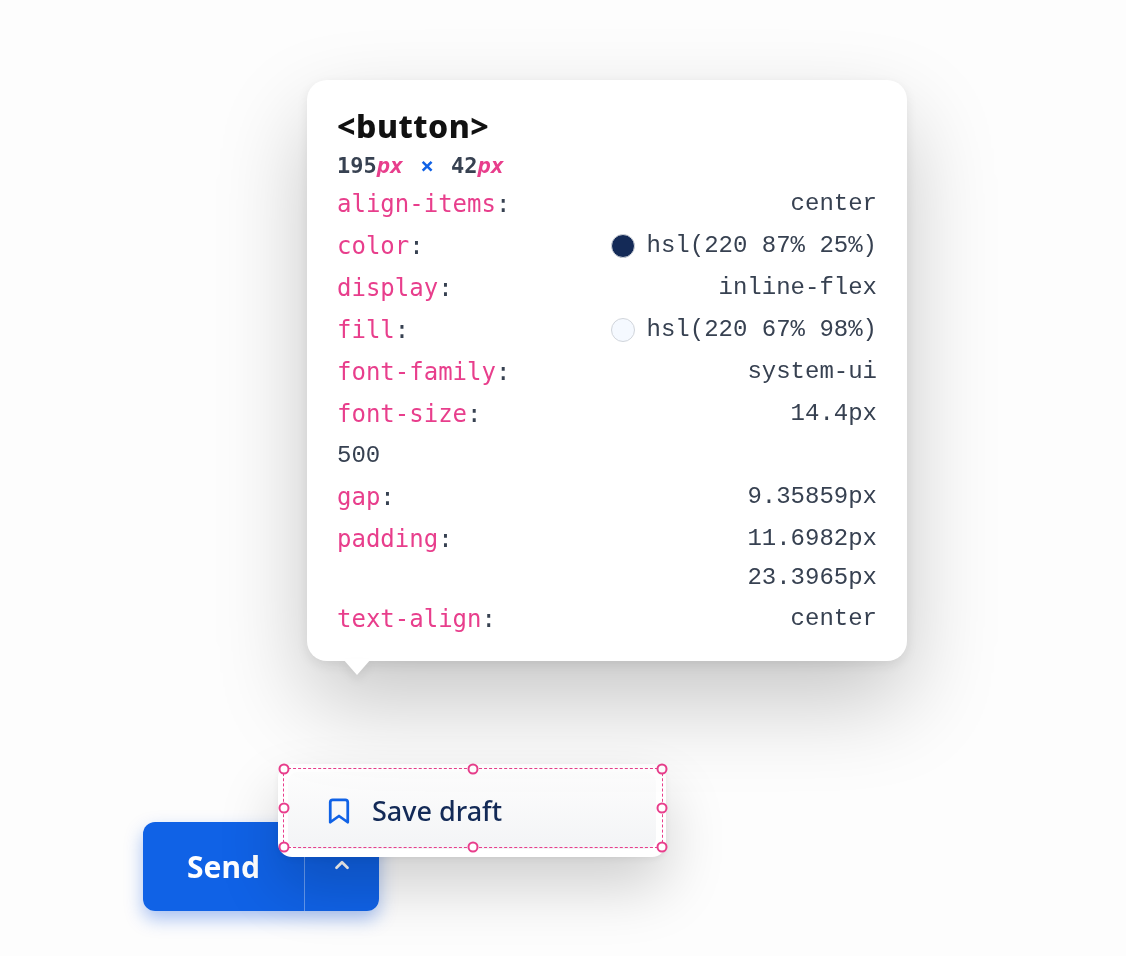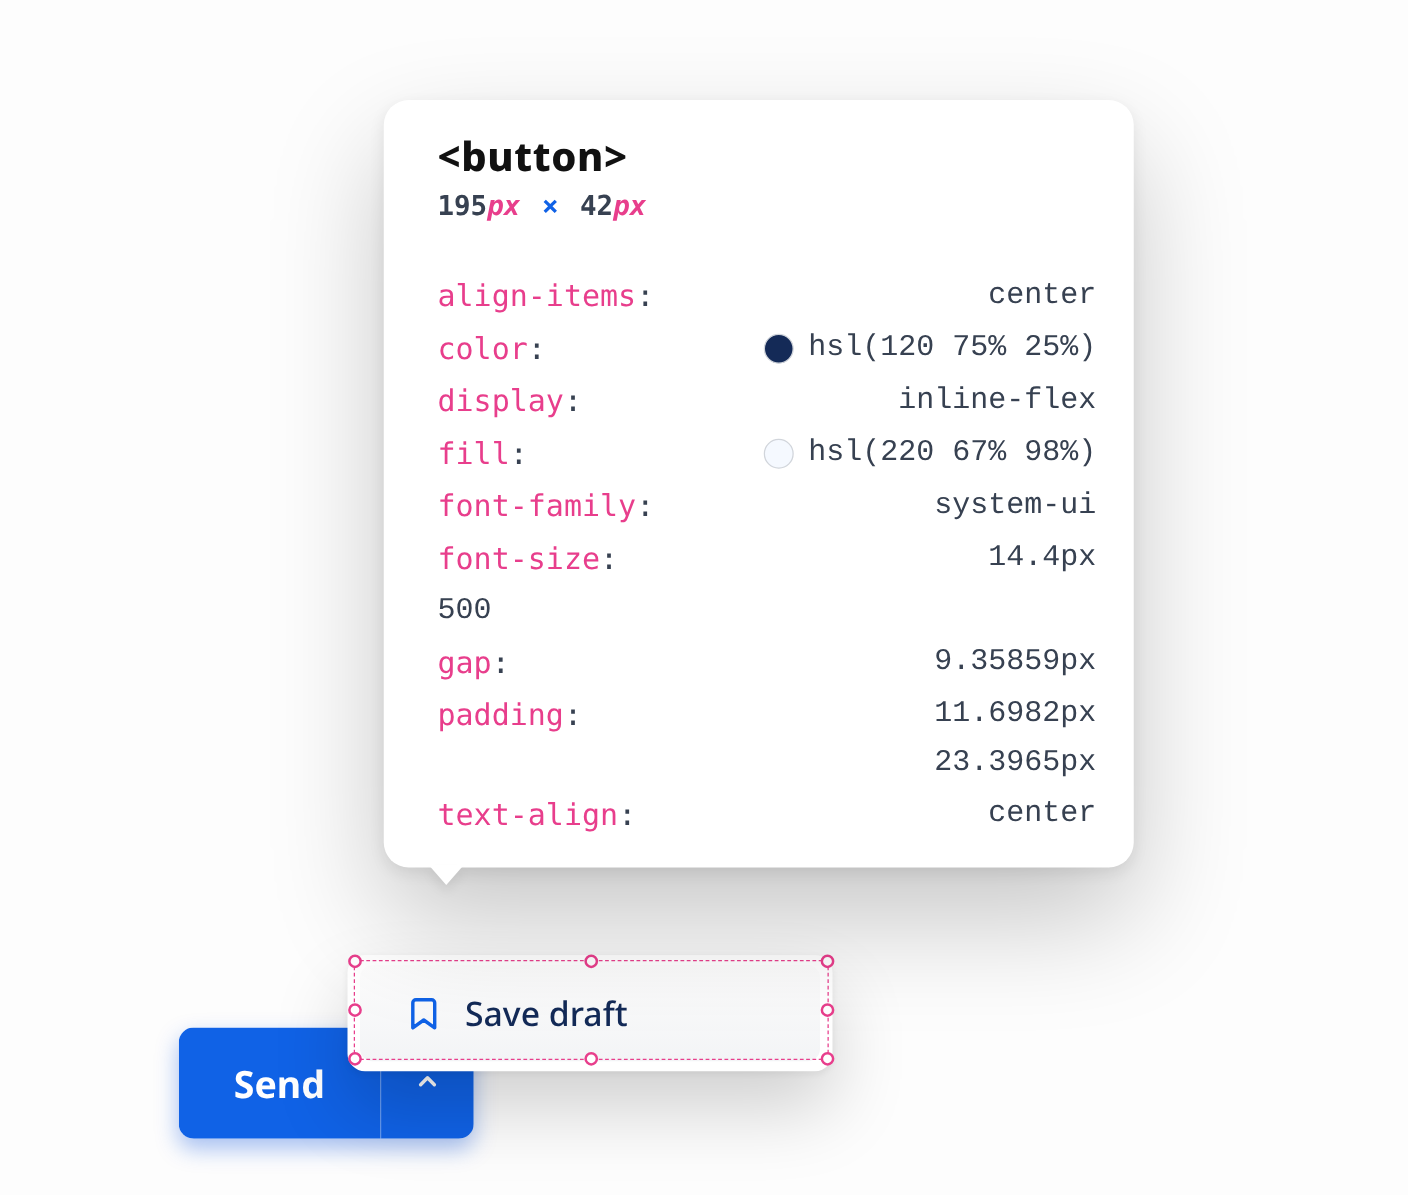--- a/index.html
+++ b/index.html
@@ -96,21 +96,21 @@
 
   
   .inspector {
     position: absolute;
     left: 307px;
     top: 80px;
     width: 600px;
     background: #fff;
     border-radius: 20px;
     box-shadow: 0 40px 90px rgba(0,0,0,0.22), 0 4px 12px rgba(0,0,0,0.08);
-    padding: 24px 30px 28px 43px;
+    padding: 24px 30px 28px 30px;
   }
   .inspector::after {
     content: "";
     position: absolute;
     left: 36px;
     bottom: -14px;
     width: 0; height: 0;
     border-left: 14px solid transparent;
     border-right: 14px solid transparent;
     border-top: 16px solid #fff;
@@ -127,21 +127,21 @@
     margin-top: 6px;
     font-family: ui-monospace, Menlo, Consolas, monospace;
     font-size: 22px;
     font-weight: 600;
     color: #374151;
   }
   .insp-dims .px { color: #e83e8c; font-style: italic; }
   .insp-dims .times { color: #1062e6; font-weight: 700; margin: 0 4px; }
 
   .prop-list {
-    margin-top: 45px;
+    margin-top: 12px;
     display: grid;
     row-gap: 14px;
     font-family: ui-monospace, Menlo, Consolas, monospace;
     font-size: 24px;
   }
   .prop-row {
     display: flex;
     align-items: flex-start;
     justify-content: space-between;
     gap: 12px;
@@ -220,21 +220,21 @@
       <div class="prop-row">
         <div class="prop-key">align-items<span class="colon">:</span></div>
         <div class="prop-val">
           <span>center</span>
         </div>
       </div>
       <div class="prop-row">
         <div class="prop-key">color<span class="colon">:</span></div>
         <div class="prop-val">
           <span class="swatch" style="background: rgb(20, 42, 87);"></span>
-          <span>hsl(120 75% 25%)</span>
+          <span>hsl(220 87% 25%)</span>
         </div>
       </div>
       <div class="prop-row">
         <div class="prop-key">display<span class="colon">:</span></div>
         <div class="prop-val">
           <span>inline-flex</span>
         </div>
       </div>
       <div class="prop-row">
         <div class="prop-key">fill<span class="colon">:</span></div>

